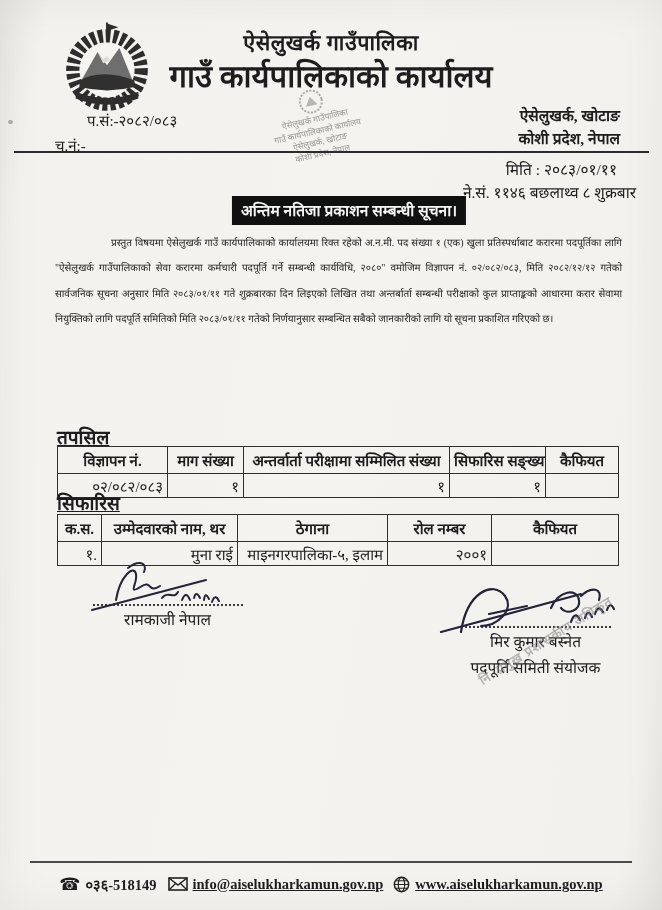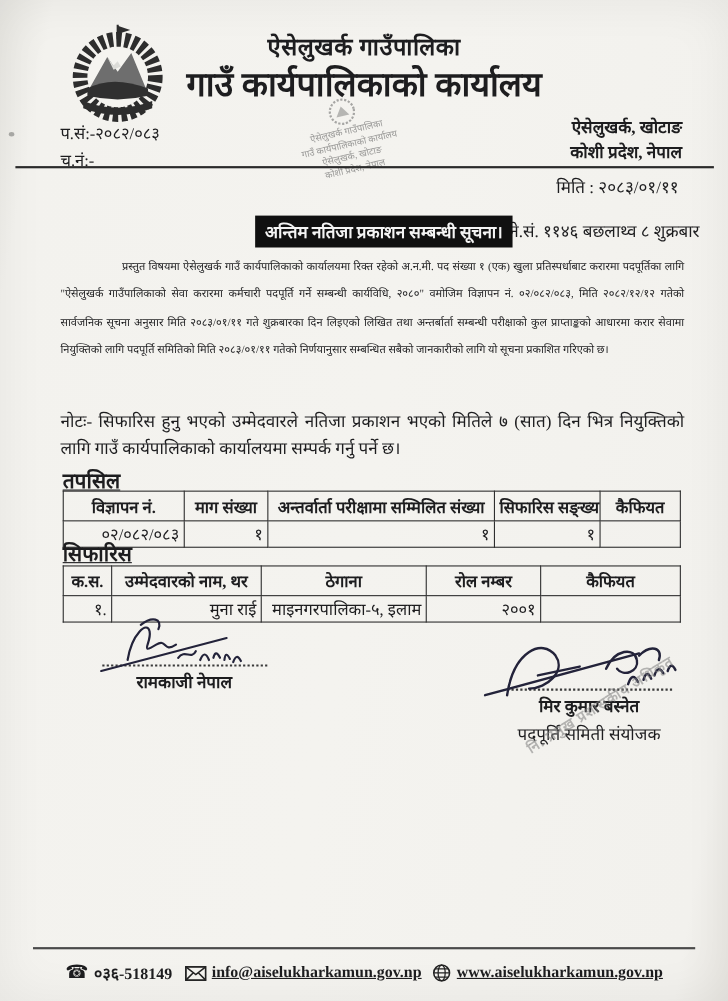--- a/index.html
+++ b/index.html
@@ -11,41 +11,41 @@
     color:#1d1d1f;
   }
   .abs{position:absolute;}
   .center-text{left:0;right:0;text-align:center;}
   .muni-name{top:27px;font-size:21.5px;font-weight:600;letter-spacing:.5px;}
   .office-name{top:54px;font-size:31px;font-weight:700;}
   .ref{left:55px;font-size:15px;}
   .addr{right:42px;font-size:15.5px;text-align:right;font-weight:600;}
   .rule{left:14px;right:13px;top:151px;border-top:2.5px solid #2a2a2a;height:0;}
   .dateline{right:45px;top:158px;font-size:15.5px;}
-  .sambatline{right:26px;top:198px;font-size:15.5px;}
+  .sambatline{right:26px;top:181px;font-size:15.5px;}
   .notice-title{
     top:196px;left:349px;transform:translateX(-50%);
     background:#101010;color:#f4f4f4;font-size:15.5px;font-weight:700;
     padding:3px 9px 4px 9px;white-space:nowrap;
   }
   .body-par{left:55px;width:567px;top:230px;font-size:10px;line-height:25.4px;
     text-align:justify;text-indent:56px;}
   .note-par{left:55px;width:567px;top:371px;font-size:15.5px;line-height:25px;text-align:justify;}
   .sec-label{left:57px;font-size:19px;font-weight:700;text-decoration:underline;}
   table.doc{border-collapse:collapse;table-layout:fixed;width:561px;background:transparent;}
   table.doc th,table.doc td{border:1.6px solid #2f2f2f;font-size:15px;padding:1px 4px;overflow:hidden;white-space:nowrap;}
   table.doc th{font-weight:700;height:24px;}
   table.doc td{height:21px;text-align:right;}
   td.cell-left{text-align:left;padding-left:9px;}
   .t1{left:57px;top:446px;}
   .t2{left:57px;top:514px;}
   .sig{width:215px;text-align:center;}
   .sig svg{display:block;margin:0 auto;}
   .sig-line{width:150px;margin:-14px auto 0 auto;border-top:2px dotted #3a3a3a;height:0;}
-  .sig-name{font-size:15.5px;font-weight:700;margin-top:2px;}
+  .sig-name{font-size:15.5px;font-weight:400;margin-top:2px;}
   .sig-title{font-size:15.5px;margin-top:4px;}
   .sig-left{left:60px;top:556px;}
   .sig-right{left:428px;top:574px;}
   .stamp{
     left:250px;top:88px;width:132px;transform:rotate(-13deg);
     color:rgba(95,95,95,.62);text-align:center;line-height:11.5px;font-size:8.5px;
   }
   .stamp .l{white-space:nowrap;}
   .officer-faint{
     left:480px;top:672px;transform:rotate(-32deg);transform-origin:0 50%;
@@ -75,21 +75,21 @@
       <path d="M31,63 Q55,50 89,63 L89,70 Q60,77 31,70 Z" fill="#303030"></path>
       <path d="M27,75 Q60,88 93,75 L93,82 Q60,95 27,82 Z" fill="#2d2d2d"></path>
     </svg>
   </div>
 
   <div class="abs speck"></div>
 
   <div class="abs center-text muni-name">ऐसेलुखर्क गाउँपालिका</div>
   <div class="abs center-text office-name">गाउँ कार्यपालिकाको कार्यालय</div>
 
-  <div class="abs ref" style="top:110px;">प.सं:-२०८२/०८३</div>
+  <div class="abs ref" style="top:110px;margin-left:32px;">प.सं:-२०८२/०८३</div>
   <div class="abs ref" style="top:135px;">च.नं:-</div>
 
   <div class="abs addr" style="top:104px;">ऐसेलुखर्क, खोटाङ</div>
   <div class="abs addr" style="top:127px;">कोशी प्रदेश, नेपाल</div>
 
   <div class="abs stamp">
     <svg class="icon-svg" width="30" height="26" viewBox="0 0 30 26" style="margin:0 auto;opacity:.75;">
       <circle cx="15" cy="13" r="11" fill="none" stroke="rgba(95,95,95,.7)" stroke-width="2" stroke-dasharray="2 1.5"></circle>
       <polygon points="9,17 15,8 21,17" fill="rgba(95,95,95,.55)"></polygon>
     </svg>
@@ -101,21 +101,20 @@
 
   <div class="abs rule"></div>
 
   <div class="abs dateline">मिति : २०८३/०१/११</div>
   <div class="abs sambatline">ने.सं. ११४६ बछलाथ्व ८ शुक्रबार</div>
 
   <div class="abs notice-title">अन्तिम नतिजा प्रकाशन सम्बन्धी सूचना।</div>
 
   <div class="abs body-par">प्रस्तुत विषयमा ऐसेलुखर्क गाउँ कार्यपालिकाको कार्यालयमा रिक्त रहेको अ.न.मी. पद संख्या १ (एक) खुला प्रतिस्पर्धाबाट करारमा पदपूर्तिका लागि "ऐसेलुखर्क गाउँपालिकाको सेवा करारमा कर्मचारी पदपूर्ति गर्ने सम्बन्धी कार्यविधि, २०८०" वमोजिम विज्ञापन नं. ०२/०८२/०८३, मिति २०८२/१२/१२ गतेको सार्वजनिक सूचना अनुसार मिति २०८३/०१/११ गते शुक्रबारका दिन लिइएको लिखित तथा अन्तर्बार्ता सम्बन्धी परीक्षाको कुल प्राप्ताङ्कको आधारमा करार सेवामा नियुक्तिको लागि पदपूर्ति समितिको मिति २०८३/०१/११ गतेको निर्णयानुसार सम्बन्धित सबैको जानकारीको लागि यो सूचना प्रकाशित गरिएको छ।</div>
 
-  <div class="abs note-par">नोटः- सिफारिस हुनु भएको उम्मेदवारले नतिजा प्रकाशन भएको मितिले ७ (सात) दिन भित्र नियुक्तिको लागि गाउँ कार्यपालिकाको कार्यालयमा सम्पर्क गर्नु पर्ने छ।</div>
 
   <div class="abs sec-label" style="top:424px;">तपसिल</div>
   <table class="doc abs t1">
     <colgroup>
         <col style="width:110px">
         <col style="width:76px">
         <col style="width:206px">
         <col style="width:96px">
         <col style="width:73px">
       </colgroup>

